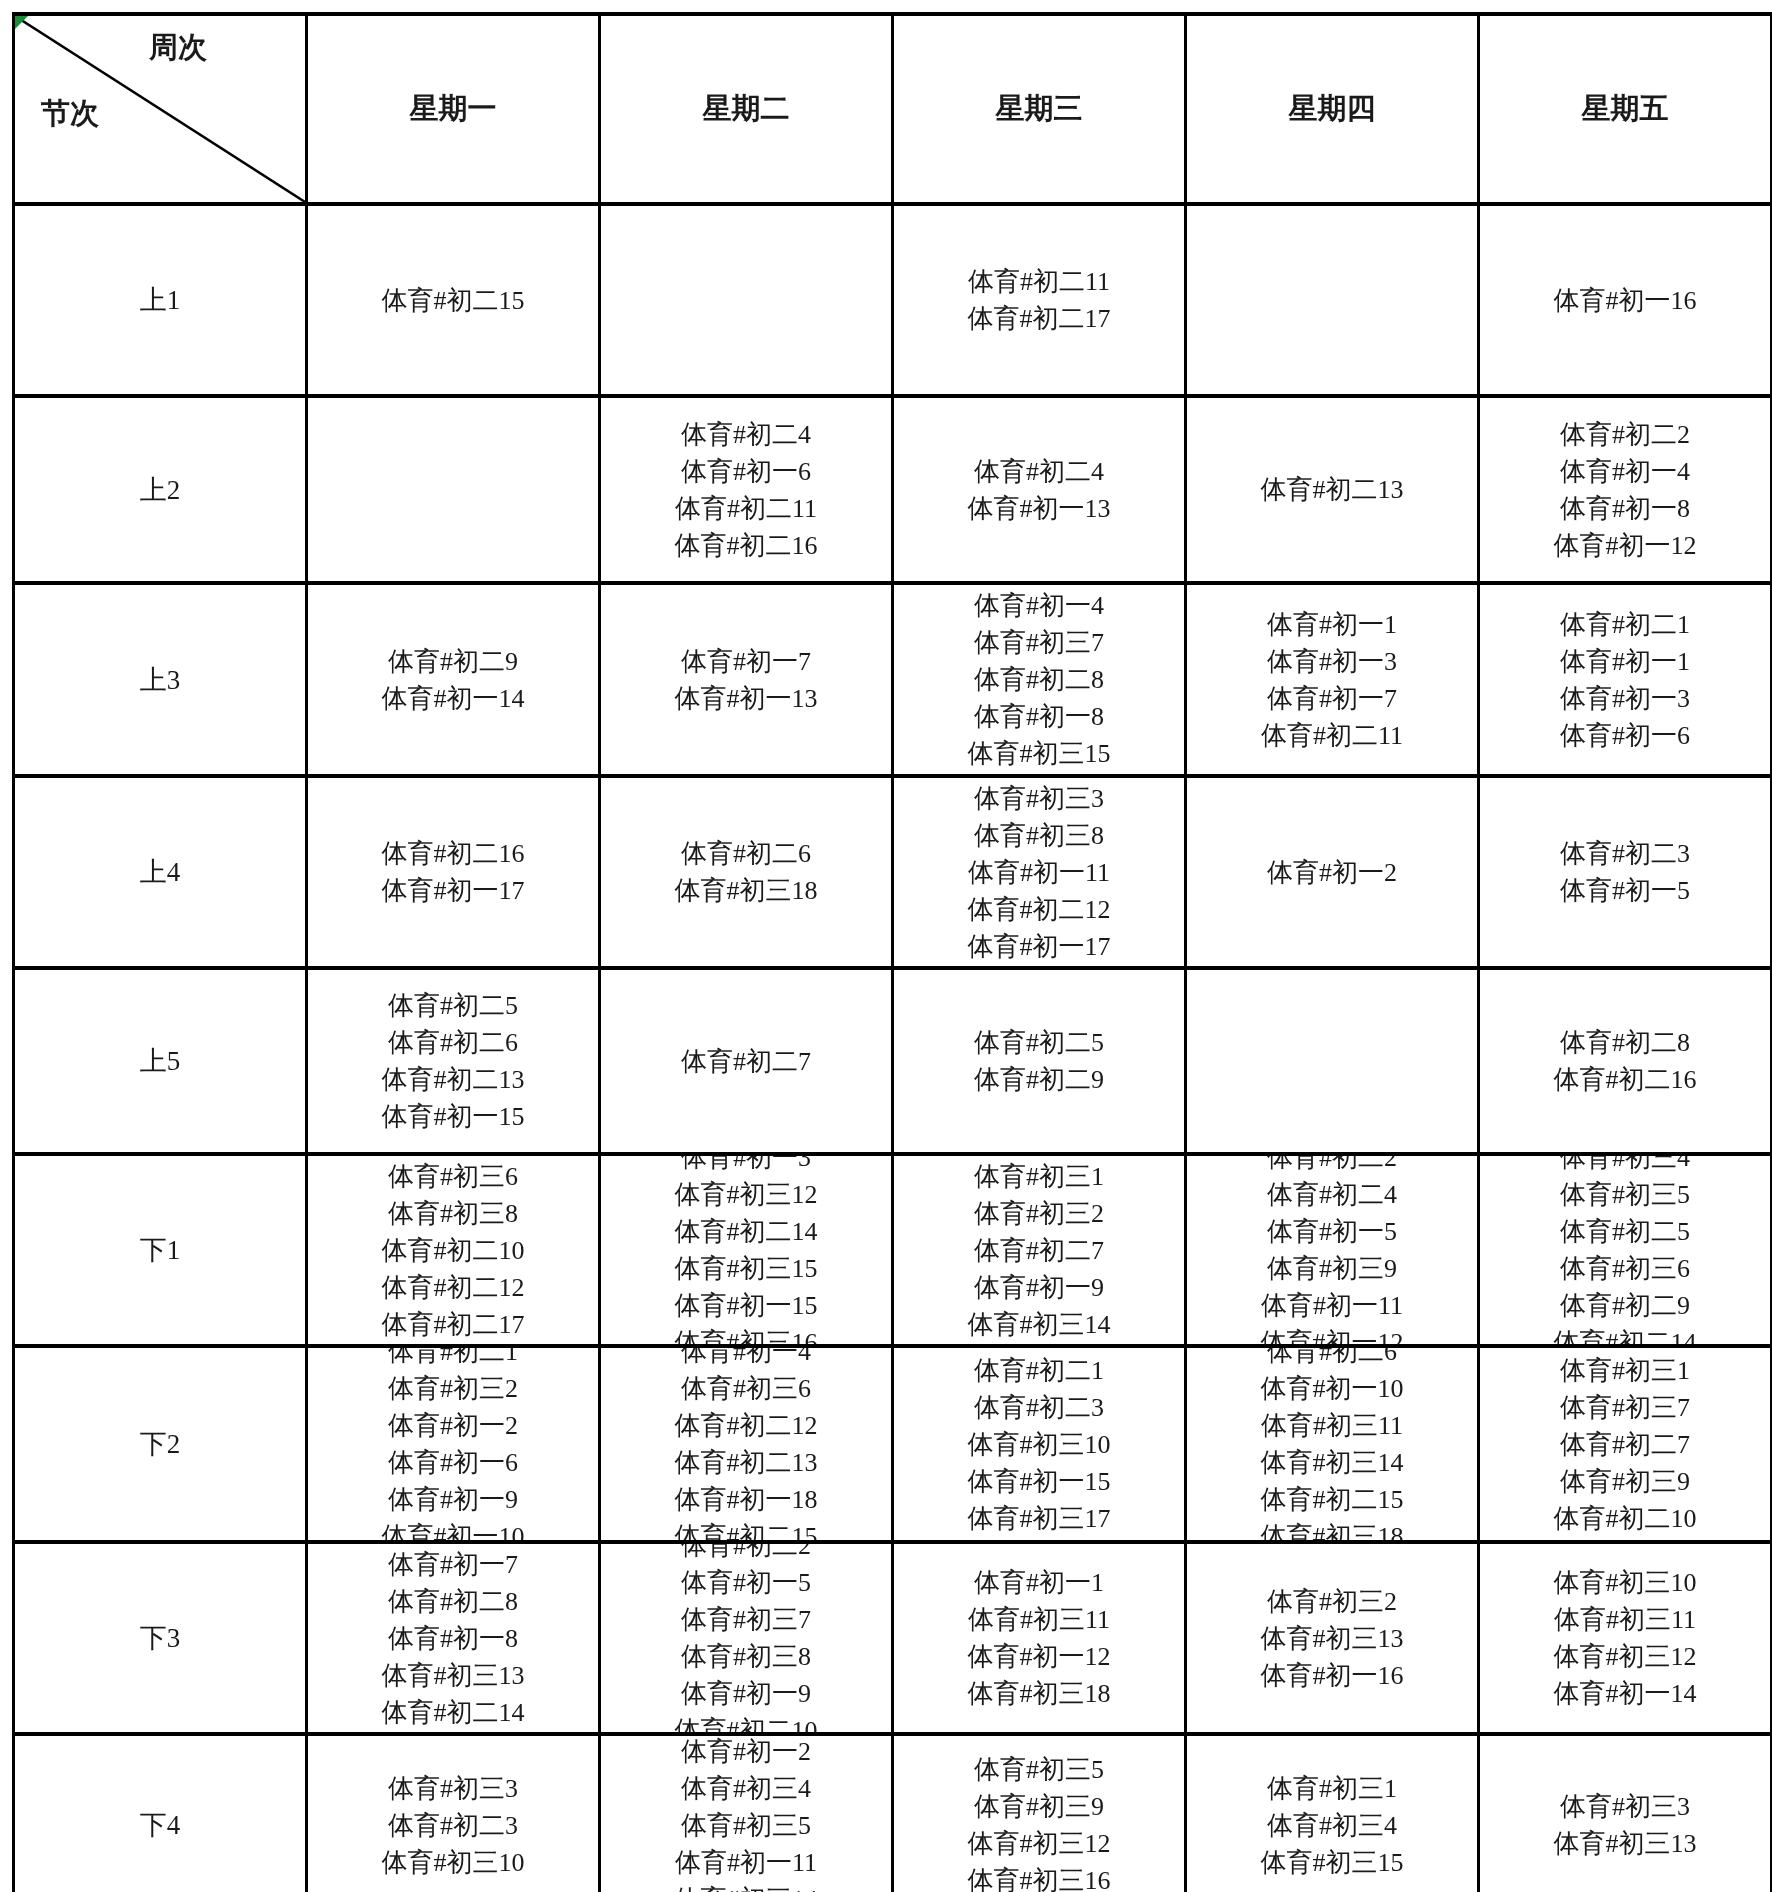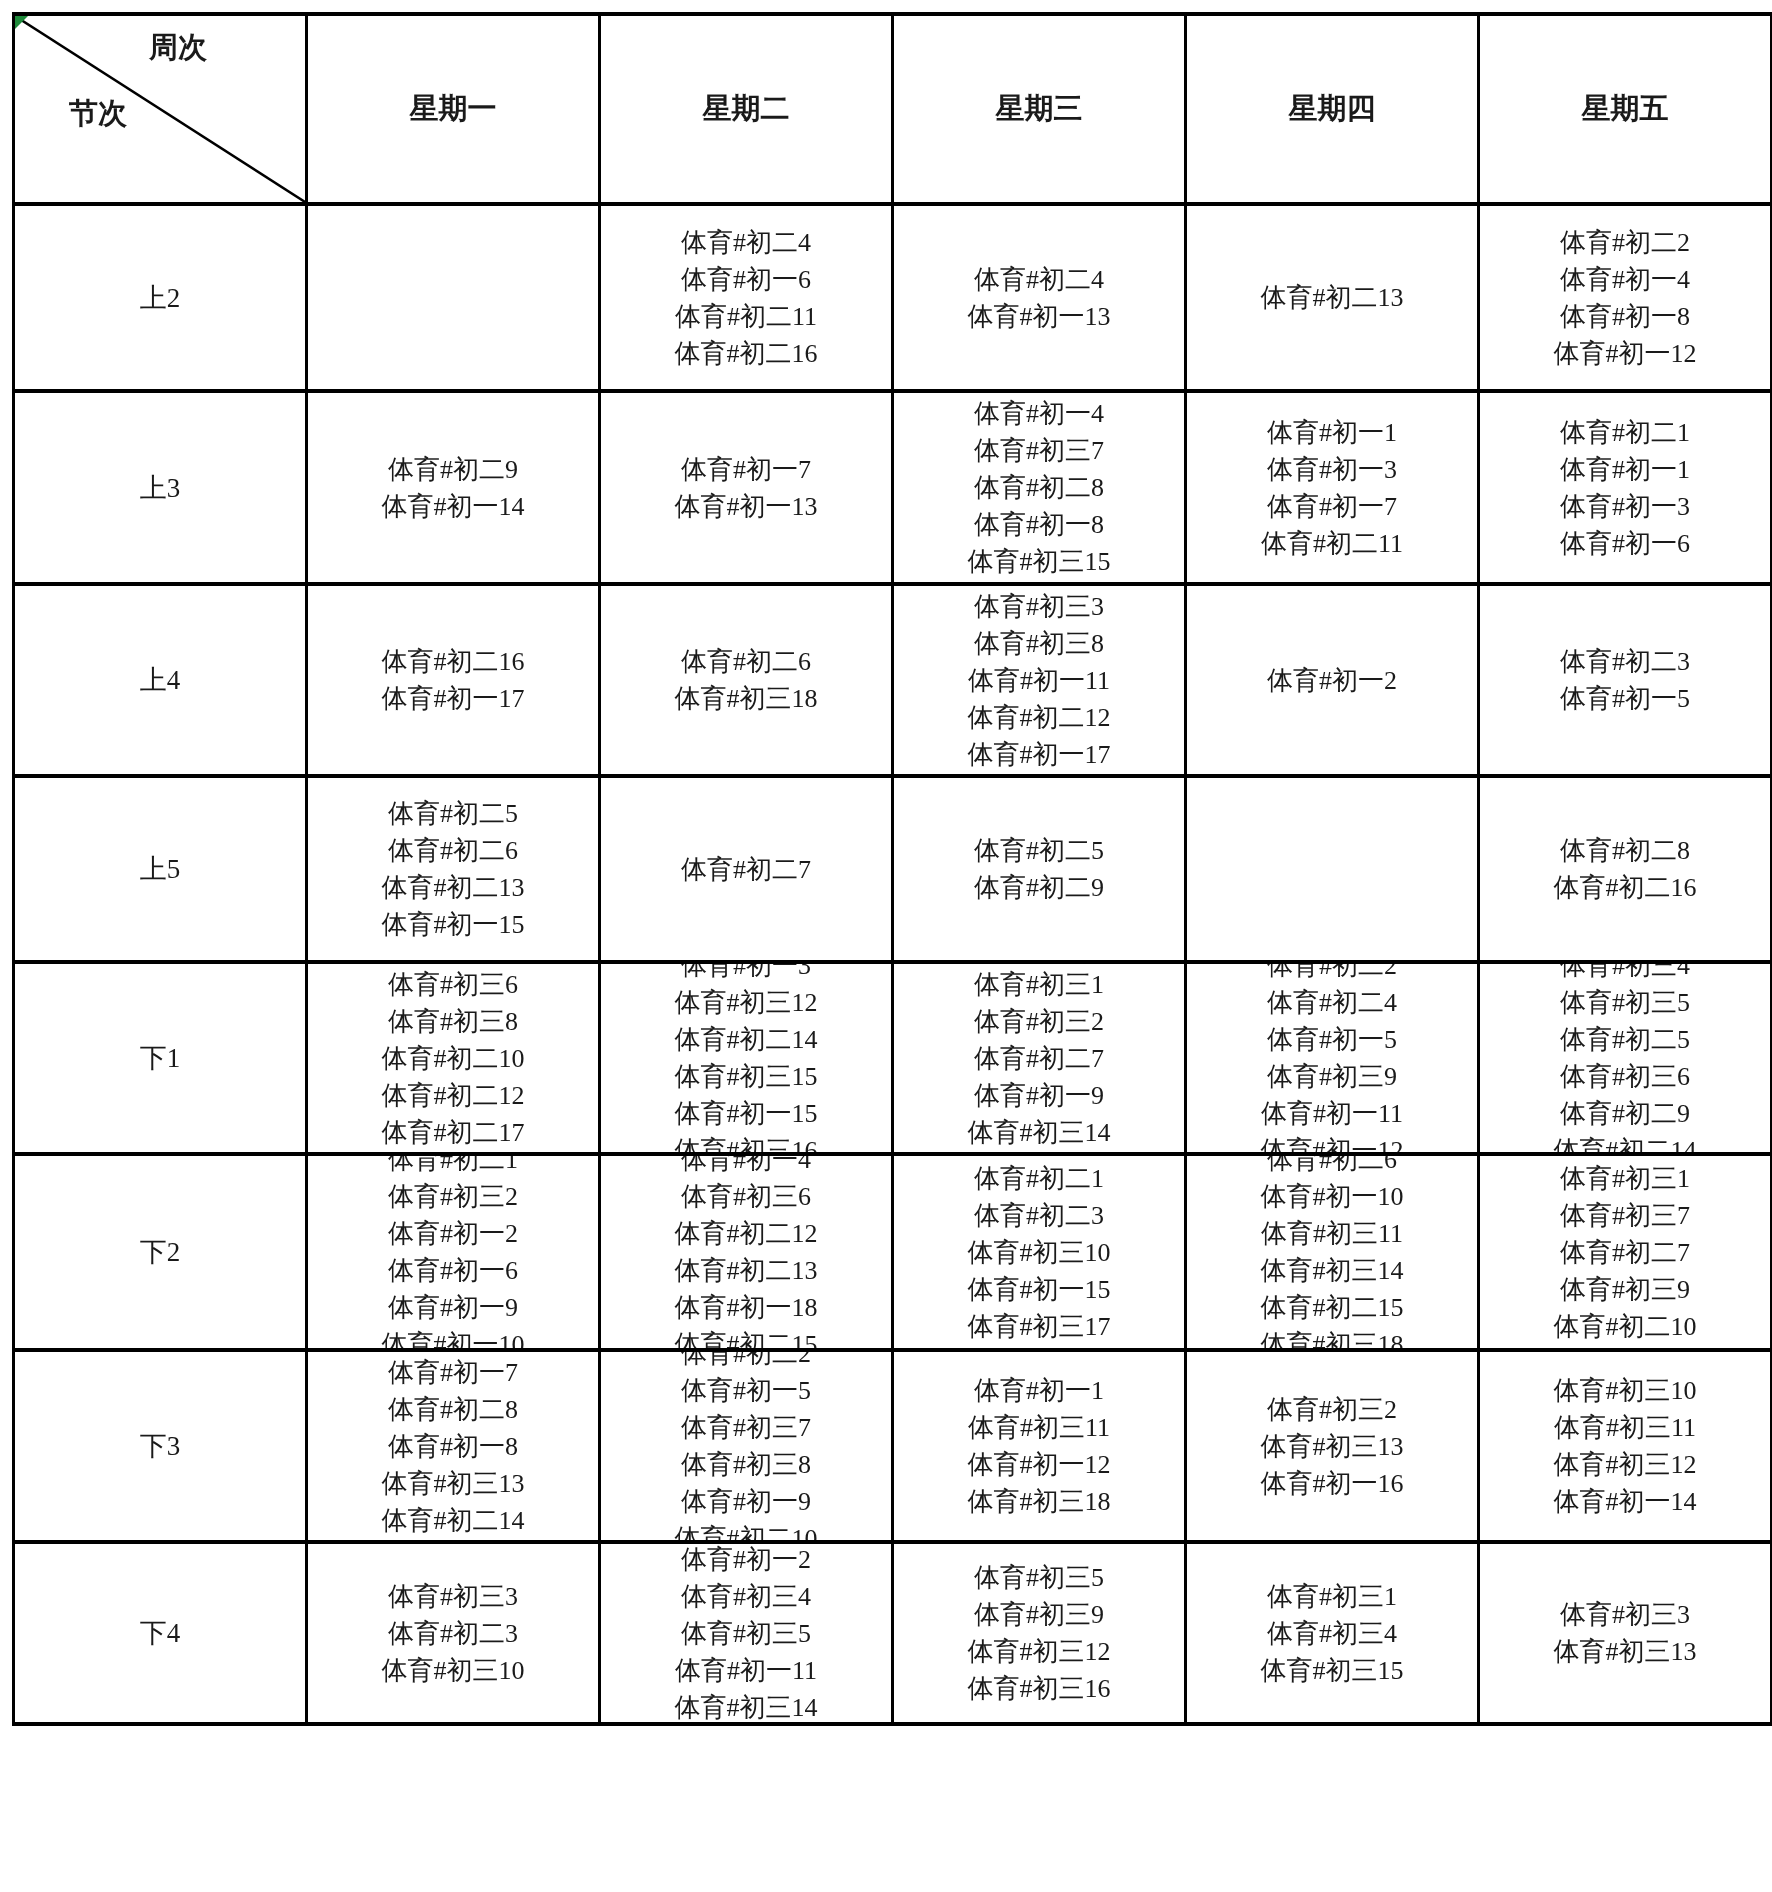--- a/index.html
+++ b/index.html
@@ -22,21 +22,21 @@
     padding:0;
     text-align:center;
     vertical-align:middle;
     font-weight:normal;
     overflow:hidden;
   }
   .header-row th{font-weight:bold;font-size:29px;}
   th.corner{position:relative;text-decoration:underline;}
   .corner-svg{position:absolute;left:0;top:0;width:100%;height:100%;display:block;}
   .corner-top{position:absolute;top:12px;left:134px;font-weight:bold;font-size:29px;}
-  .corner-bottom{position:absolute;top:78px;left:54px;font-weight:bold;font-size:29px;}
+  .corner-bottom{position:absolute;top:78px;left:26px;font-weight:bold;font-size:29px;}
   .green-mark{
     position:absolute;top:0;left:0;width:0;height:0;
     border-top:13px solid #1f8a3b;
     border-right:13px solid transparent;
   }
   th.period{font-size:27px;font-weight:normal;}
   td.cell{height:inherit;}
   .cellbox{
     display:flex;flex-direction:column;
     justify-content:center;align-items:center;
@@ -68,20 +68,45 @@
           <span class="corner-bottom">节次</span>
         </th>
         <th>星期一</th>
         <th>星期二</th>
         <th>星期三</th>
         <th>星期四</th>
         <th>星期五</th>
       </tr>
     </thead>
     <tbody>
+      <tr style="height:188px">
+        <th class="period">上1</th>
+        <td class="cell">
+            <div class="cellbox" style="height: 188px;">
+              <div class="line">体育#初二15</div>
+            </div>
+          </td>
+        <td class="cell">
+            <div class="cellbox" style="height: 188px;"></div>
+          </td>
+        <td class="cell">
+            <div class="cellbox" style="height: 188px;">
+              <div class="line">体育#初二11</div>
+              <div class="line">体育#初二17</div>
+            </div>
+          </td>
+        <td class="cell">
+            <div class="cellbox" style="height: 188px;"></div>
+          </td>
+        <td class="cell">
+            <div class="cellbox" style="height: 188px;">
+              <div class="line">体育#初一16</div>
+            </div>
+          </td>
+      </tr>
       <tr style="height:183px">
         <th class="period">上2</th>
         <td class="cell">
             <div class="cellbox" style="height: 183px;"></div>
           </td>
         <td class="cell">
             <div class="cellbox" style="height: 183px;">
               <div class="line">体育#初二4</div>
               <div class="line">体育#初一6</div>
               <div class="line">体育#初二11</div>

